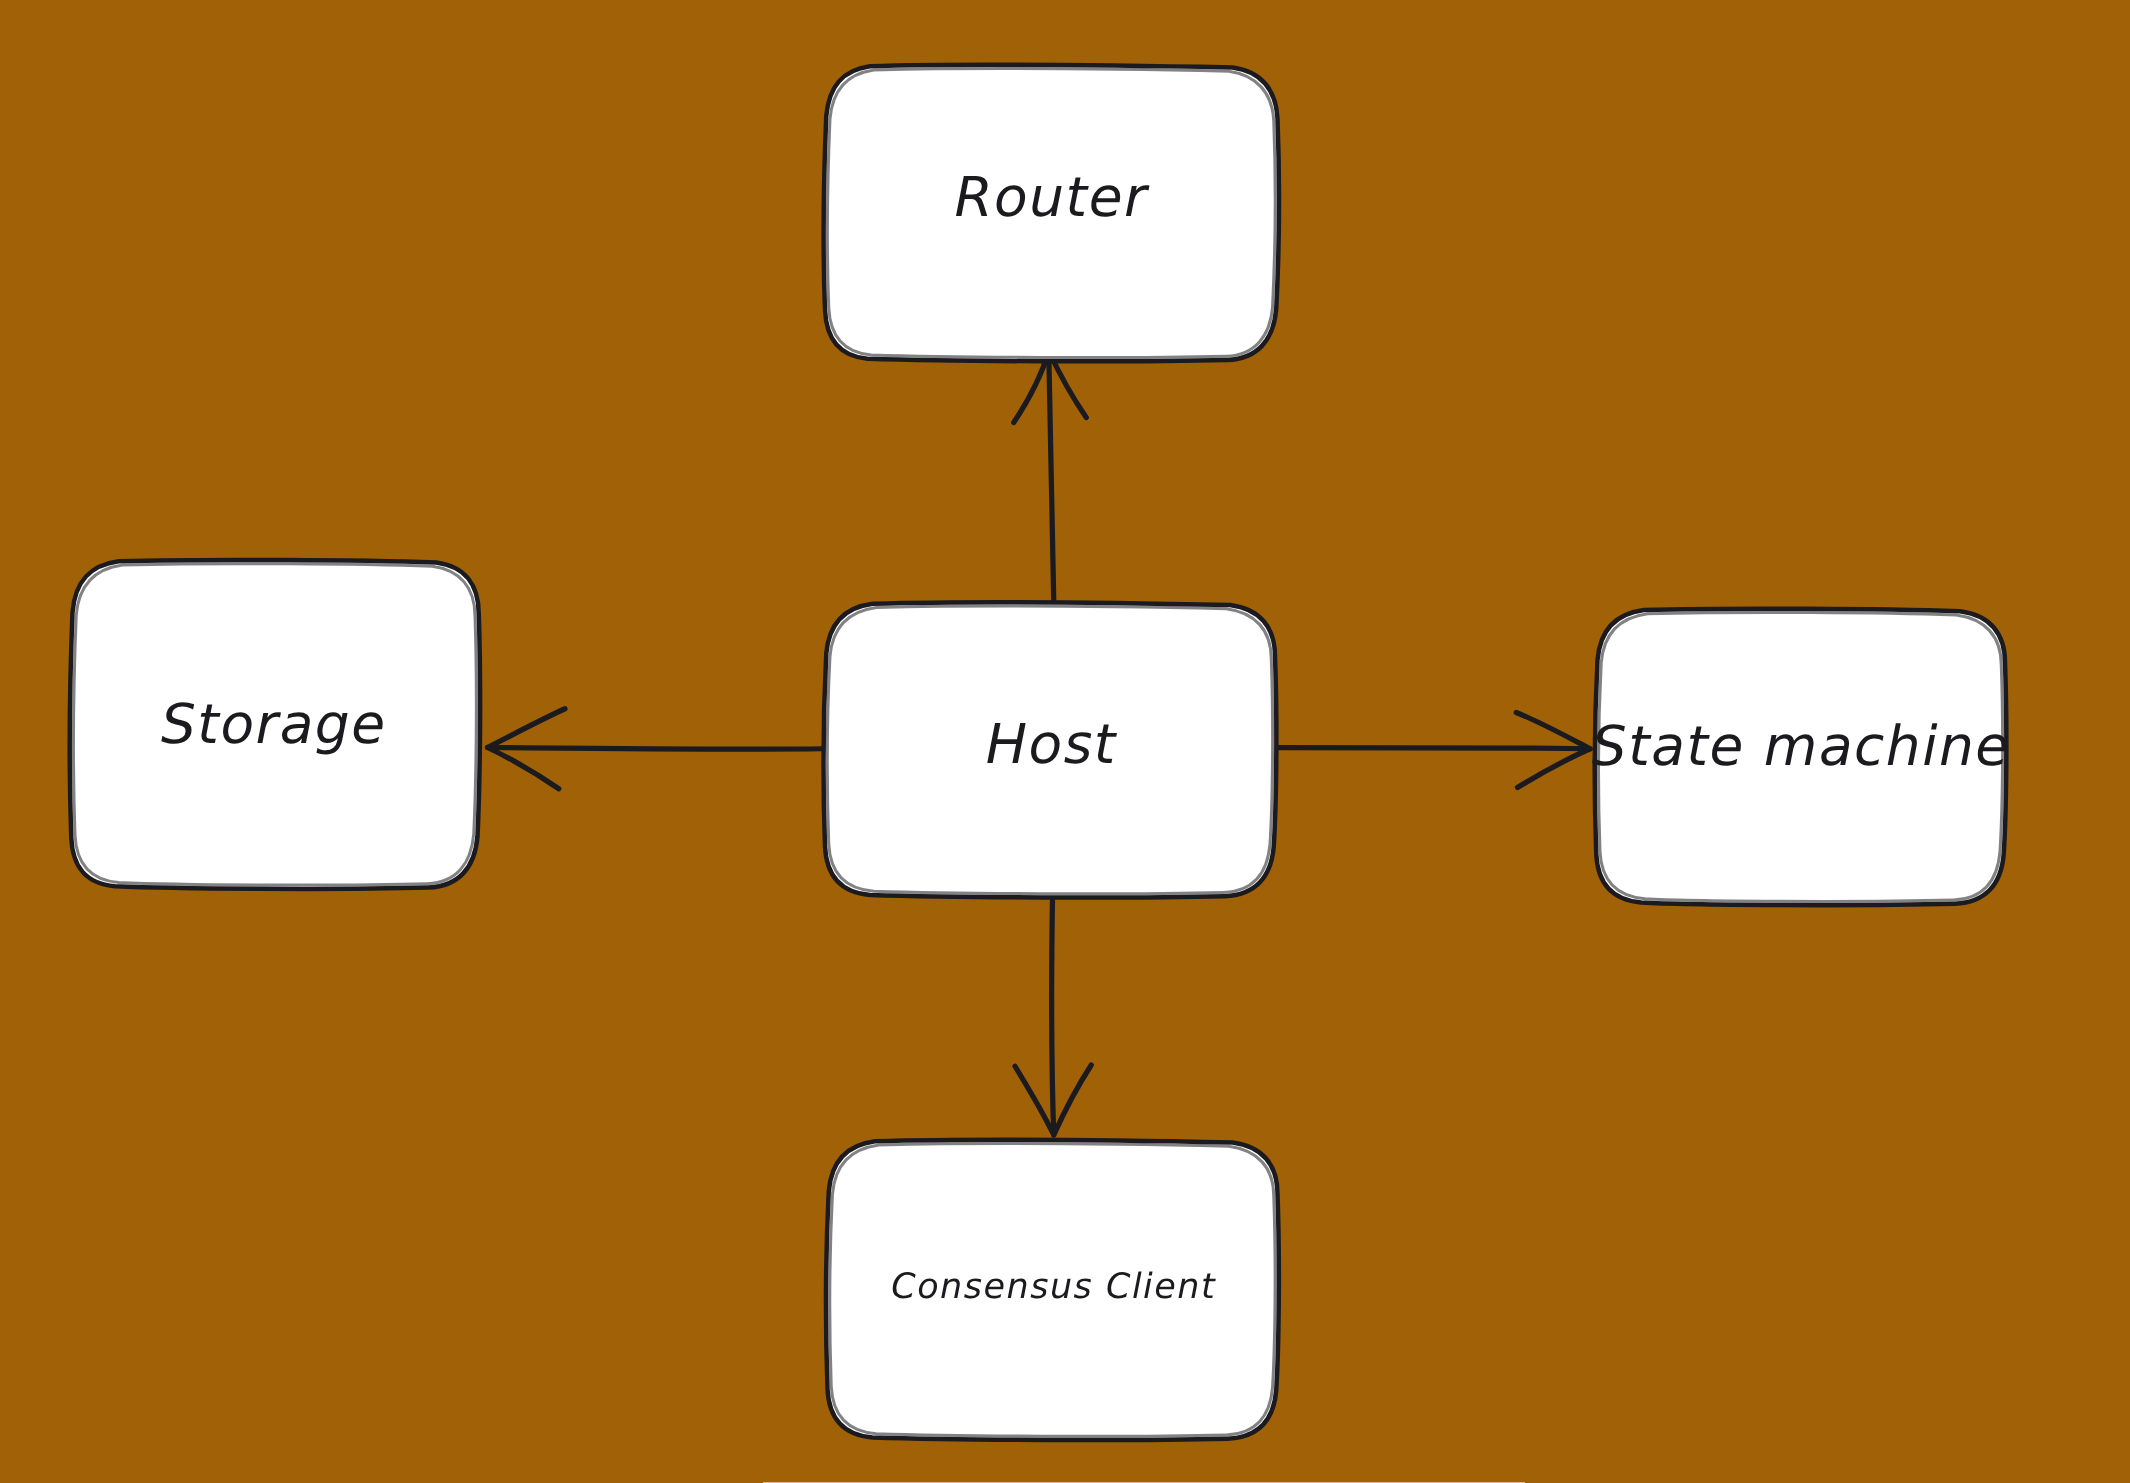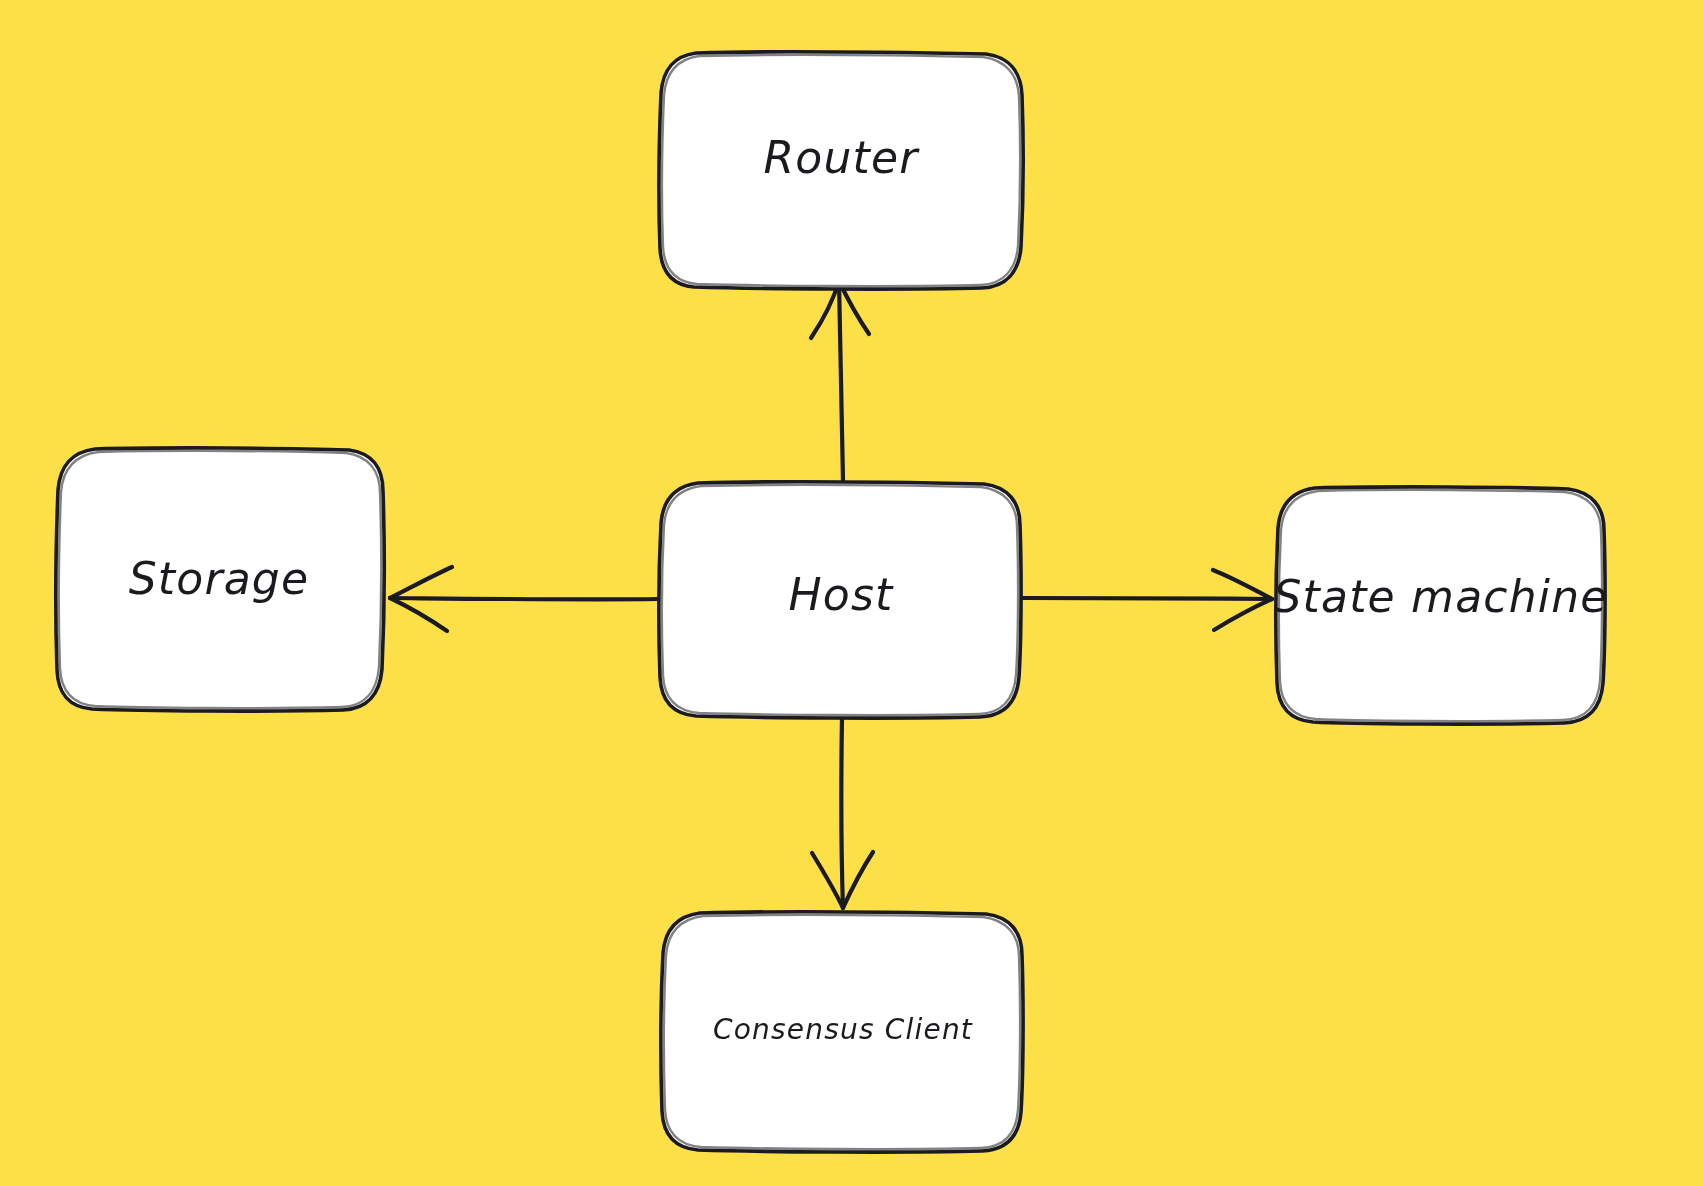--- a/index.html
+++ b/index.html
@@ -11,21 +11,21 @@
   body {
     width: 1704px;
     height: 1186px;
     overflow: hidden;
     font-family: "DejaVu Sans", sans-serif;
   }
   #diagram-root {
     position: relative;
     width: 1704px;
     height: 1186px;
-    background: #fde047;
+    background: #a16207;
   }
   svg#diagram-canvas {
     position: absolute;
     top: 0;
     left: 0;
     width: 1704px;
     height: 1186px;
     display: block;
   }
   .node-shape {

